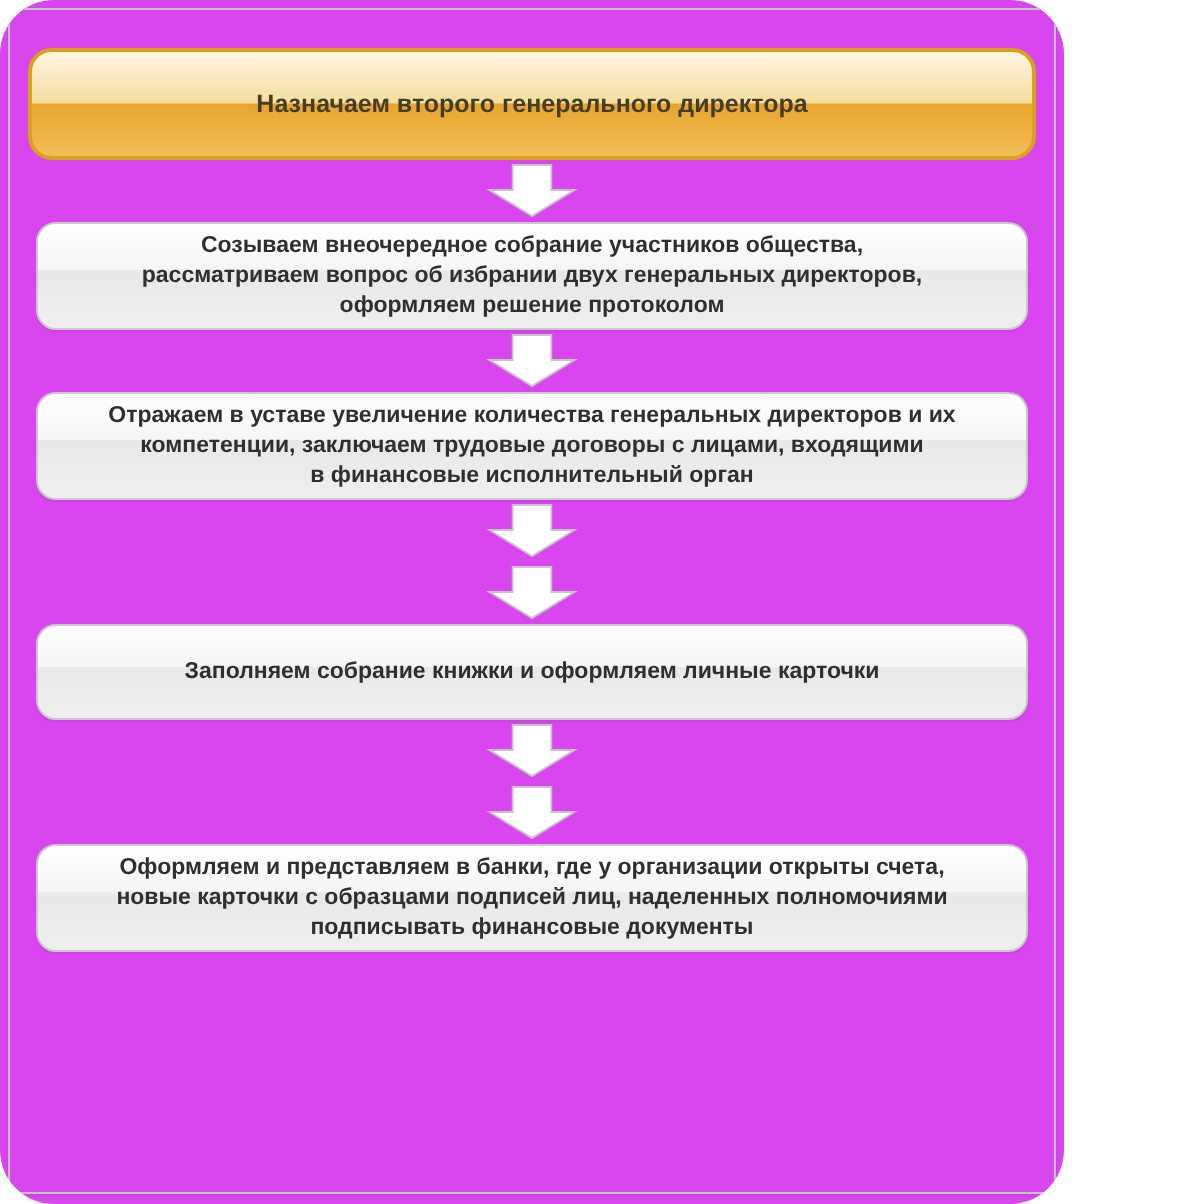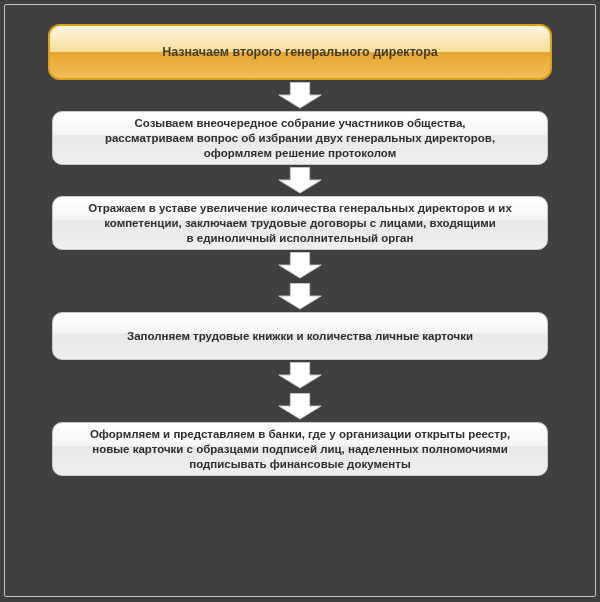--- a/index.html
+++ b/index.html
@@ -3,24 +3,25 @@
 <meta charset="utf-8">
 <style>
   html, body {
     margin: 0;
     padding: 0;
     background: #ffffff;
     font-family: "Liberation Sans", "DejaVu Sans", sans-serif;
   }
   .page {
     position: relative;
-    width: 600px;
+    width: 532px;
     height: 602px;
-    background: #404040;
+    background: #d946ef;
     overflow: hidden;
+    border-radius: 27px;
   }
   .frame {
     position: absolute;
     left: 4px;
     top: 4px;
     right: 4px;
     bottom: 5px;
     border: 1px solid #c2c2c2;
     border-radius: 2px;
     box-shadow: 0 1px 2px rgba(0,0,0,0.08);
@@ -97,45 +98,45 @@
 оформляем решение протоколом</span>
     </div>
 
     <svg class="arrow" viewBox="0 0 46 28">
       <polygon points="13,0.5 33,0.5 33,13.5 45,13.5 23,27 1,13.5 13,13.5" fill="#ffffff" stroke="#c6c6c6" stroke-width="1" stroke-linejoin="miter"></polygon>
     </svg>
 
     <div class="step lg">
       <span class="txt">Отражаем в уставе увеличение количества генеральных директоров и их
 компетенции, заключаем трудовые договоры с лицами, входящими
-в единоличный исполнительный орган</span>
+в финансовые исполнительный орган</span>
     </div>
 
     <svg class="arrow" viewBox="0 0 46 28">
       <polygon points="13,0.5 33,0.5 33,13.5 45,13.5 23,27 1,13.5 13,13.5" fill="#ffffff" stroke="#c6c6c6" stroke-width="1" stroke-linejoin="miter"></polygon>
     </svg>
 
 
     <svg class="arrow" viewBox="0 0 46 28">
       <polygon points="13,0.5 33,0.5 33,13.5 45,13.5 23,27 1,13.5 13,13.5" fill="#ffffff" stroke="#c6c6c6" stroke-width="1" stroke-linejoin="miter"></polygon>
     </svg>
 
     <div class="step sm">
-      <span class="txt">Заполняем трудовые книжки и количества личные карточки</span>
+      <span class="txt">Заполняем собрание книжки и оформляем личные карточки</span>
     </div>
 
     <svg class="arrow" viewBox="0 0 46 28">
       <polygon points="13,0.5 33,0.5 33,13.5 45,13.5 23,27 1,13.5 13,13.5" fill="#ffffff" stroke="#c6c6c6" stroke-width="1" stroke-linejoin="miter"></polygon>
     </svg>
 
 
     <svg class="arrow" viewBox="0 0 46 28">
       <polygon points="13,0.5 33,0.5 33,13.5 45,13.5 23,27 1,13.5 13,13.5" fill="#ffffff" stroke="#c6c6c6" stroke-width="1" stroke-linejoin="miter"></polygon>
     </svg>
 
     <div class="step lg">
-      <span class="txt">Оформляем и представляем в банки, где у организации открыты реестр,
+      <span class="txt">Оформляем и представляем в банки, где у организации открыты счета,
 новые карточки с образцами подписей лиц, наделенных полномочиями
 подписывать финансовые документы</span>
     </div>
 
   </div>
 </div>
 
 </body></html>

